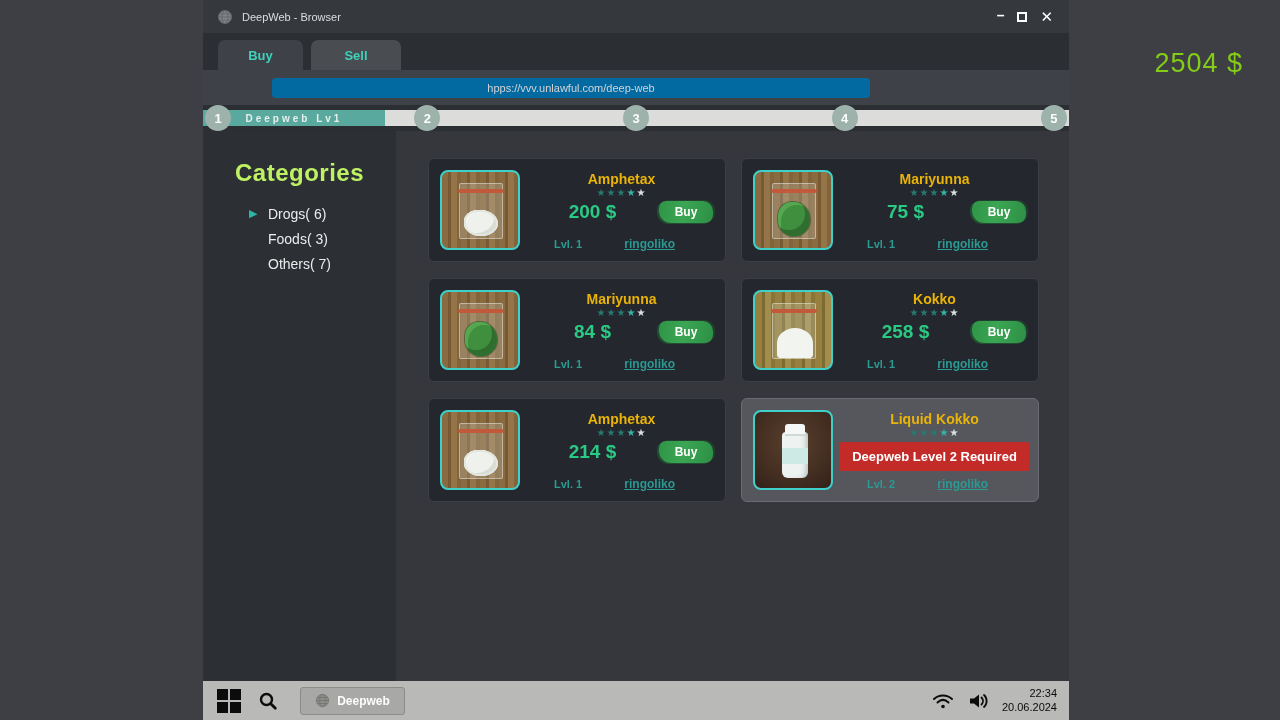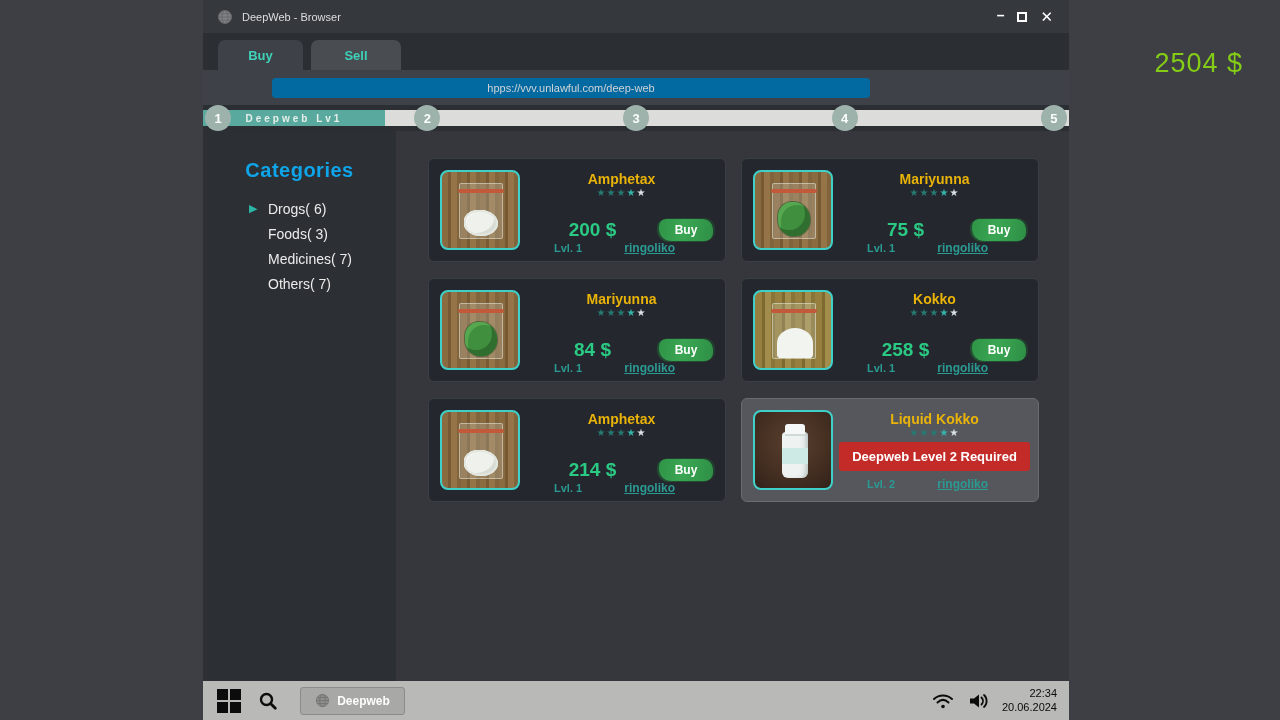--- a/index.html
+++ b/index.html
@@ -32,21 +32,21 @@
   .ptrack { position:absolute; left:0; right:0; top:5px; height:16px; background:#dcddda; }
   .pfill { height:100%; background:#5aa99e; display:flex; align-items:center; justify-content:center; }
   .pfill span { color:#e7efec; font-size:10px; letter-spacing:3px; font-weight:bold; }
   .lvl-circle { position:absolute; top:0; width:26px; height:26px; border-radius:50%; background:#9eb2ac; color:#fbfdfc; font-size:13px; font-weight:bold; display:flex; align-items:center; justify-content:center; transform:translateX(-50%); }
   .c1{left:1.75%;} .c2{left:25.9%;} .c3{left:50%;} .c4{left:74.1%;} .c5{left:98.25%;}
 
   .content { flex:1; display:flex; min-height:0; }
 
   
   .sidebar { width:193px; background:#2c2f34; flex:none; padding-top:28px; }
-  .cat-title { color:#0ea5e9; font-size:20px; font-weight:bold; text-align:center; margin-bottom:14px; letter-spacing:0.5px; }
+  .cat-title { color:#bef264; font-size:24px; font-weight:bold; text-align:center; margin-bottom:14px; letter-spacing:0.5px; }
   .cat-item { display:flex; align-items:center; padding-left:46px; height:25px; color:#ececec; font-size:14px; cursor:pointer; }
   .cat-arrow { width:13px; margin-right:6px; color:#2bb7a8; font-size:11px; visibility:hidden; }
   .cat-item.active .cat-arrow { visibility:visible; }
 
   
   .main { flex:1; padding:27px 32px; }
   .cards { display:grid; grid-template-columns:298px 298px; gap:16px 15px; }
   .card { width:298px; height:104px; background:#24272d; border:1px solid #3a3e45; border-radius:6px; display:flex; padding:11px 8px 10px 11px; }
   .card.locked { background:#55575d; border-color:#696c72; }
 
@@ -63,21 +63,21 @@
     box-shadow:inset -5px -6px 0 0 #2f6e2f, inset 5px 5px 0 -2px #55a84f, 0 0 0 1px rgba(30,70,30,.5); }
   .powder-dome { position:absolute; left:22px; top:36px; width:36px; height:30px; background:#f2f4f0; border-radius:50% 50% 12% 12%; }
   .vial { position:absolute; left:27px; top:20px; width:26px; height:46px; background:#eef2f1; border-radius:4px 4px 6px 6px; box-shadow:inset -5px 0 6px -4px #9fb0ac; }
   .vial::before { content:""; position:absolute; left:3px; top:-8px; width:20px; height:10px; background:#f5f8f7; border-radius:3px 3px 0 0; box-shadow:0 2px 0 #cfd9d6; }
   .vial::after { content:""; position:absolute; left:0; top:16px; width:26px; height:16px; background:#cdeae4; }
 
   .pbody { flex:1; display:flex; flex-direction:column; align-items:center; padding-left:6px; min-width:0; }
   .ptitle { color:#eab308; font-size:14px; font-weight:bold; margin-top:1px; }
   .stars { margin-top:1px; font-size:10px; line-height:1; letter-spacing:1px; }
   .st { color:#267a72; } .st.s4 { color:#35b5a9; } .st.s5 { color:#d9e2e3; }
-  .prow { width:100%; display:flex; align-items:center; margin-top:21px; }
+  .prow { width:100%; display:flex; align-items:center; margin-top:3px; }
   .price { flex:1; text-align:center; color:#2bca84; font-size:19px; font-weight:bold; }
   .buy-btn { width:54px; height:22px; flex:none; margin-right:4px; background:linear-gradient(100deg,#2f9447,#3aa653 45%,#2e8f45); border:none; border-radius:7px 10px 8px 12px; color:#fff; font-size:12px; font-weight:bold; font-family:"Liberation Sans",sans-serif; cursor:pointer; box-shadow:-2px 1px 0 rgba(35,110,55,.55), 2px -1px 0 rgba(35,110,55,.35); }
   .lock-banner { width:100%; height:29px; margin-top:4px; background:#c32b28; border-radius:3px; color:#fff; font-size:13px; font-weight:bold; display:flex; align-items:center; justify-content:center; }
   .pmeta { width:100%; display:flex; align-items:center; margin-top:auto; padding-left:28px; }
   .meta-lvl { color:#2b9a93; font-size:11px; font-weight:bold; }
   .meta-seller { color:#2b9a93; font-size:12px; font-weight:bold; margin-left:auto; margin-right:42px;text-decoration:underline; }
 
   
   .taskbar { height:39px; background:#b9bab7; flex:none; display:flex; align-items:center; padding:0 12px 0 14px; }
   .start-grid { width:24px; height:24px; display:grid; grid-template-columns:11px 11px; grid-template-rows:11px 11px; gap:2px; cursor:pointer; }
@@ -140,24 +140,20 @@
 
     <div class="sidebar">
       <div class="cat-title">Categories</div>
       <div class="cat-item active">
         <span class="cat-arrow">▶</span>
         <span>Drogs( 6)</span>
       </div>
       <div class="cat-item">
         <span class="cat-arrow">▶</span>
         <span>Foods( 3)</span>
-      </div>
-      <div class="cat-item">
-        <span class="cat-arrow">▶</span>
-        <span>Medicines( 7)</span>
       </div>
       <div class="cat-item">
         <span class="cat-arrow">▶</span>
         <span>Others( 7)</span>
       </div>
     </div>
 
     <div class="main">
       <div class="cards">
 

